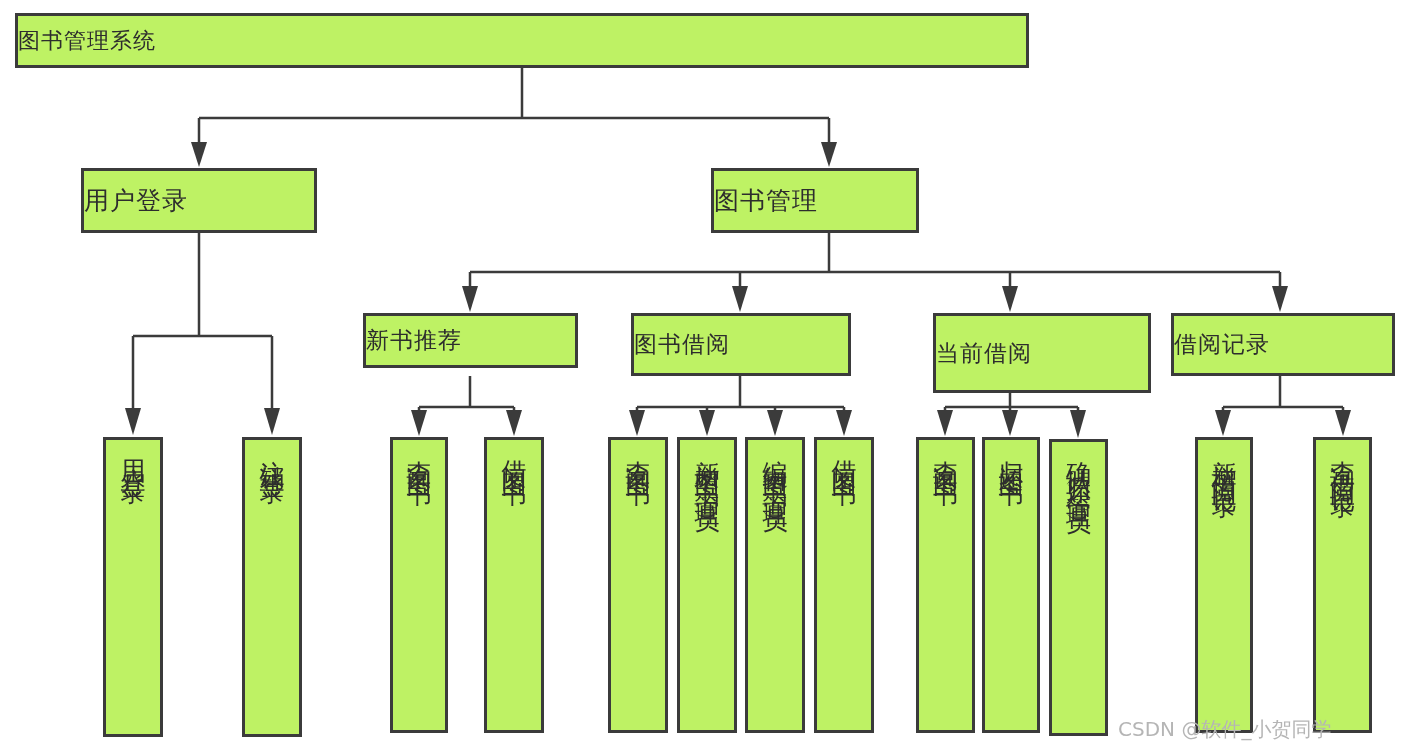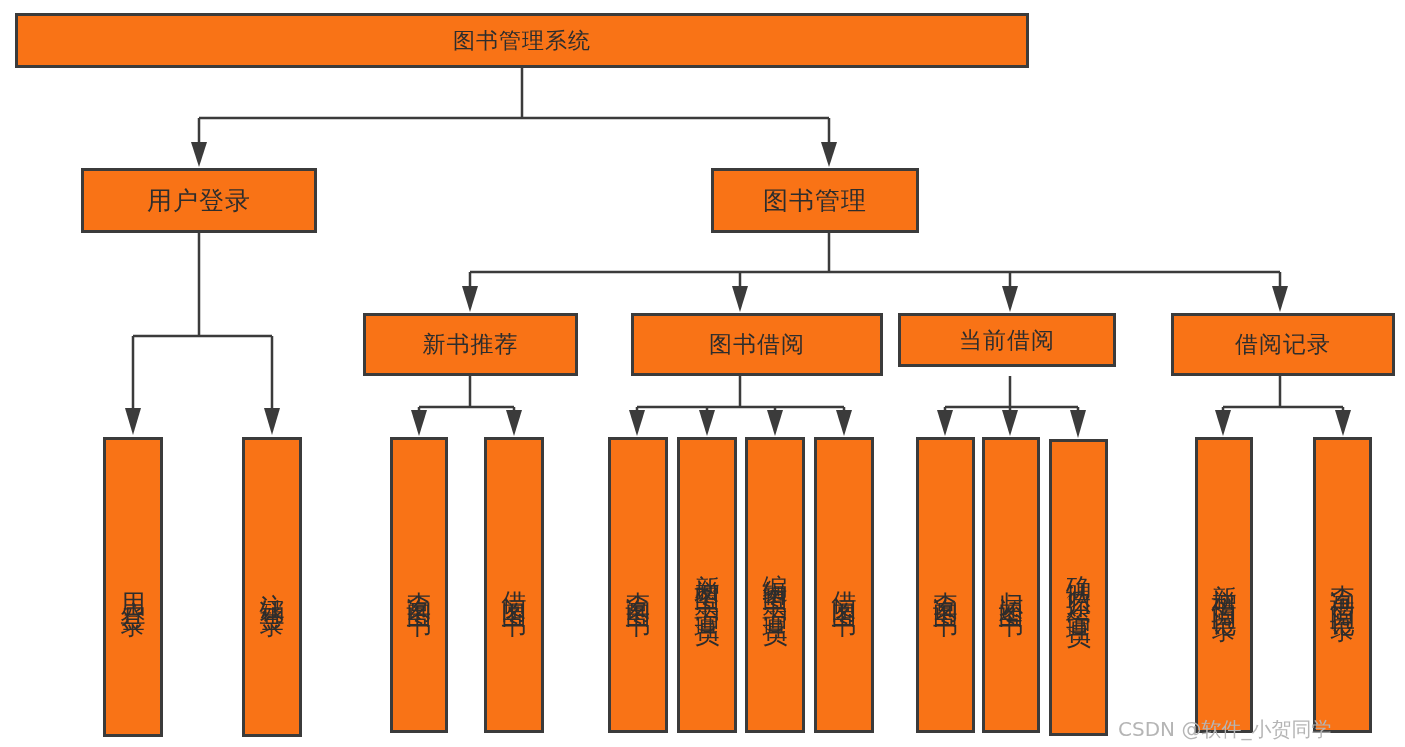--- a/index.html
+++ b/index.html
@@ -14,25 +14,24 @@
   #canvas{
     position:relative;
     width:1405px;height:747px;
     background:var(--bg);
     overflow:hidden;
   }
   #wires{position:absolute;left:0;top:0;width:1405px;height:747px;}
   .node{
     position:absolute;
     box-sizing:border-box;
-    background:#f97316;
+    background:#bef264;
     border:3px solid var(--border);
     display:flex;
     align-items:center;
-    justify-content:center;
     color:var(--text);
   }
   .node .lbl{white-space:nowrap;}
   .h-root{font-size:22px;letter-spacing:1px;}
   .h-l2{font-size:25px;letter-spacing:1px;}
   .h-l3{font-size:23px;letter-spacing:1px;}
   .v{
     writing-mode:vertical-rl;
     text-orientation:mixed;
     font-size:25px;
@@ -104,27 +103,27 @@
     <span class="lbl">图书管理系统</span>
   </div>
 
   <div class="node h-l2" style="left:81px;top:168px;width:236px;height:65px">
     <span class="lbl">用户登录</span>
   </div>
   <div class="node h-l2" style="left:711px;top:168px;width:208px;height:65px">
     <span class="lbl">图书管理</span>
   </div>
 
-  <div class="node h-l3" style="left:363px;top:313px;width:215px;height:63px">
+  <div class="node h-l3" style="left:363px;top:313px;width:215px;height:55px">
     <span class="lbl">新书推荐</span>
   </div>
-  <div class="node h-l3" style="left:631px;top:313px;width:252px;height:63px">
+  <div class="node h-l3" style="left:631px;top:313px;width:220px;height:63px">
     <span class="lbl">图书借阅</span>
   </div>
-  <div class="node h-l3" style="left:898px;top:313px;width:218px;height:54px">
+  <div class="node h-l3" style="left:933px;top:313px;width:218px;height:80px">
     <span class="lbl">当前借阅</span>
   </div>
   <div class="node h-l3" style="left:1171px;top:313px;width:224px;height:63px">
     <span class="lbl">借阅记录</span>
   </div>
 
   <div class="node v" style="left:103px;top:437px;width:60px;height:300px">
     <span class="lbl">用户登录</span>
   </div>
   <div class="node v" style="left:242px;top:437px;width:60px;height:300px">

